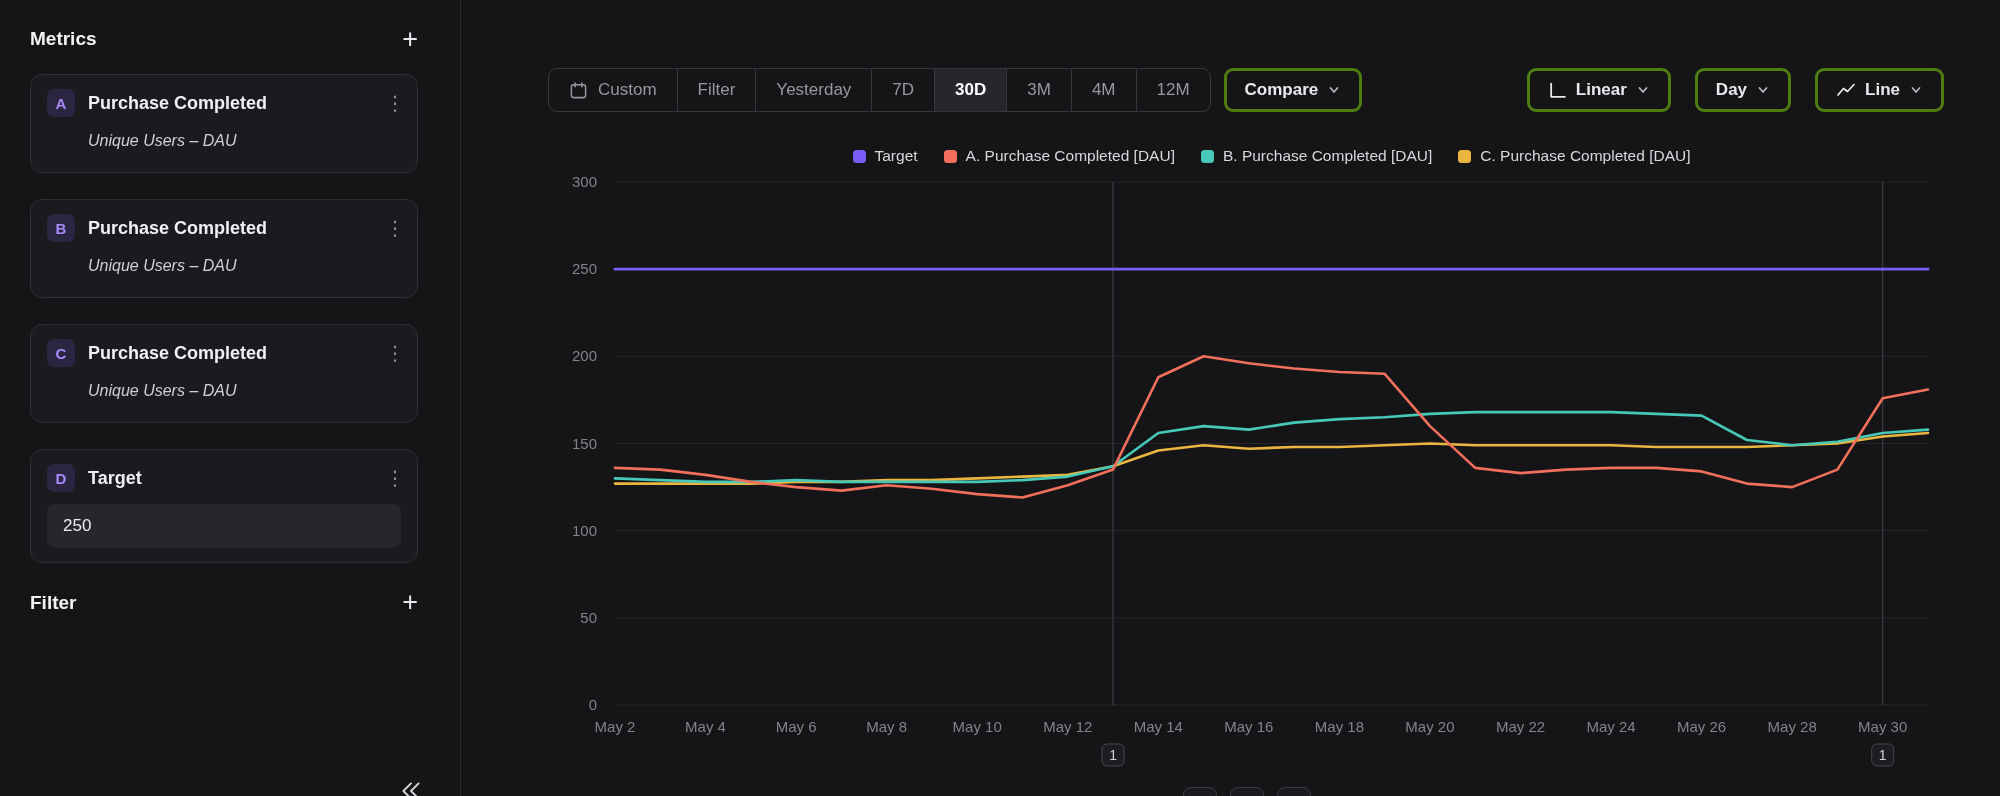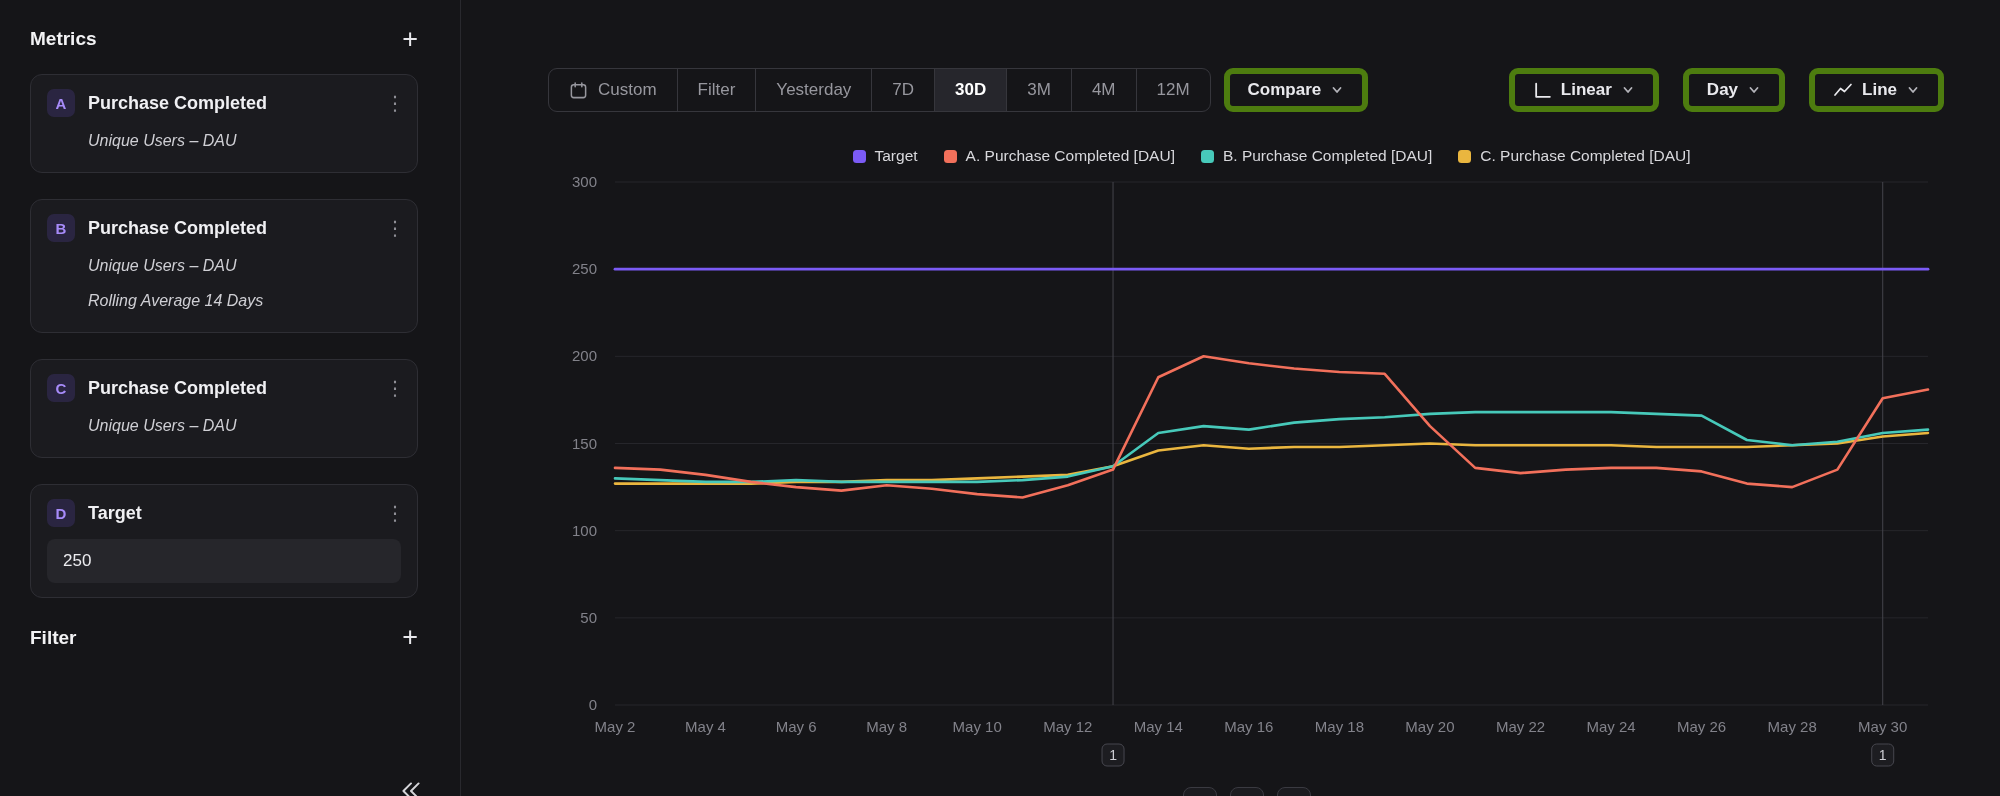--- a/index.html
+++ b/index.html
@@ -36,21 +36,21 @@
 
   .toolbar { position:absolute; top:68px; left:87px; right:56px; height:44px;
              display:flex; gap:13px; align-items:stretch; z-index:2; }
   .segmented { display:flex; border:1px solid #36363c; border-radius:9px; overflow:hidden; }
   .seg-item { display:flex; align-items:center; gap:10px; padding:0 20px; font-size:17px;
               color:#97979e; background:transparent; border:none; border-left:1px solid #36363c;
               cursor:pointer; font-family:"Liberation Sans",sans-serif; }
   .seg-item:first-child { border-left:none; }
   .seg-item.active { color:#ffffff; font-weight:700; background:#26262c; }
   .tb-btn { display:flex; align-items:center; gap:9px; padding:0 18px; font-size:17px; font-weight:700;
-            color:#e9e9ed; background:transparent; border:6px solid #4d7c0f; border-radius:9px;
+            color:#e9e9ed; background:transparent; border:3px solid #4d7c0f; border-radius:9px;
             cursor:pointer; font-family:"Liberation Sans",sans-serif; }
   .tb-right { margin-left:auto; display:flex; gap:24px; }
   .chev { flex:0 0 auto; }
 
   .legend { position:absolute; top:147px; left:154px; width:1313px; display:flex;
             justify-content:center; align-items:center; gap:26px; z-index:1; }
   .legend-item { display:flex; align-items:center; gap:9px; cursor:pointer; }
   .swatch { width:13px; height:13px; border-radius:3.5px; display:inline-block; }
   .legend-label { font-size:15.5px; color:#d8d8dc; }
 
@@ -79,21 +79,20 @@
     <div class="card-row">Unique Users – DAU</div>
   </div>
 
   <div class="card">
     <div class="card-head">
       <div class="badge">B</div>
       <div class="card-title">Purchase Completed</div>
       <button class="kebab">⋮</button>
     </div>
     <div class="card-row">Unique Users – DAU</div>
-    <div class="card-row">Rolling Average 14 Days</div>
   </div>
 
   <div class="card">
     <div class="card-head">
       <div class="badge">C</div>
       <div class="card-title">Purchase Completed</div>
       <button class="kebab">⋮</button>
     </div>
     <div class="card-row">Unique Users – DAU</div>
   </div>

